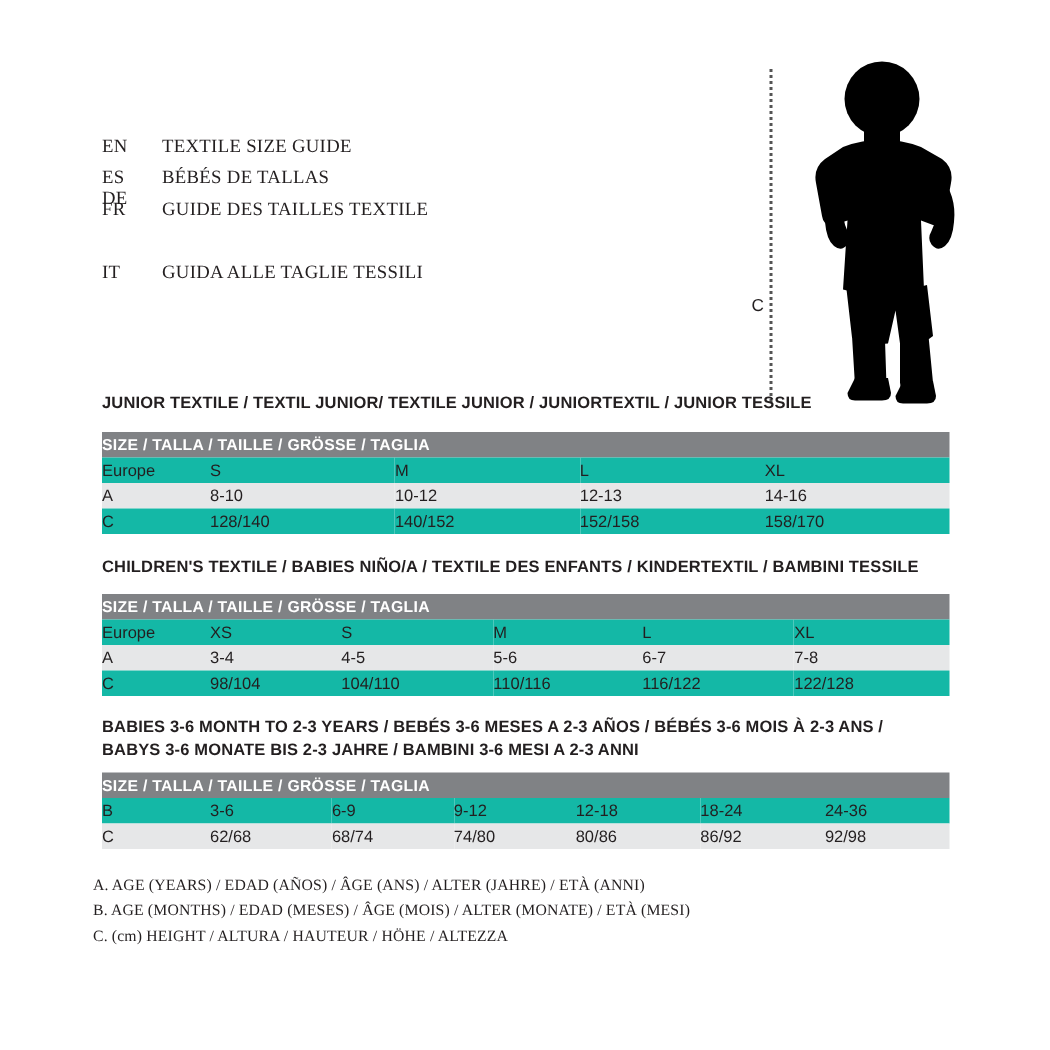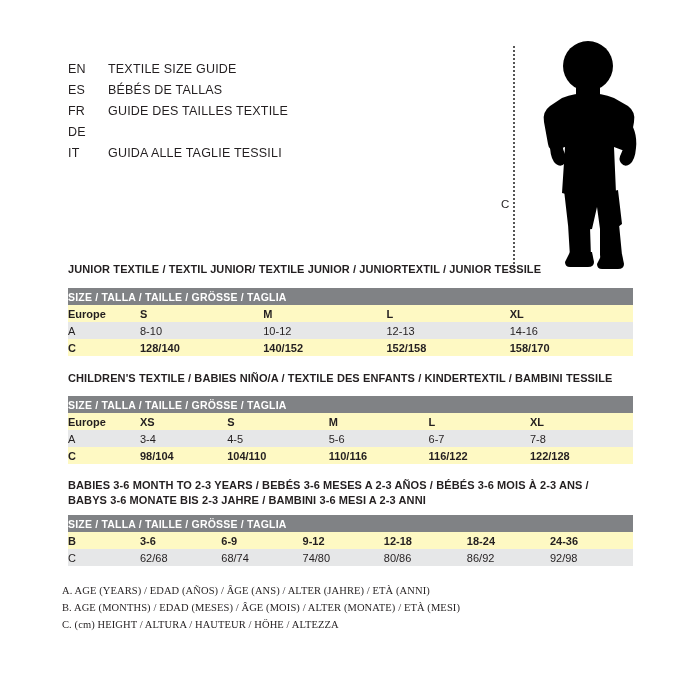--- a/index.html
+++ b/index.html
@@ -20,35 +20,37 @@
     inset: 0;
     padding: 0;
   }
 
   
   .lang-block {
     position: absolute;
     left: 68px;
     top: 62px;
     width: 380px;
+    font-family: Liberation Serif, serif;
   }
   .lang-row {
     display: flex;
     align-items: baseline;
     height: 21px;
     font-size: 12.5px;
     letter-spacing: 0.2px;
   }
   .lang-code {
     width: 40px;
     flex: 0 0 40px;
     font-size: 12.5px;
   }
   .lang-text {
     font-size: 12.5px;
+    margin-top: 28px;
   }
 
   
   .figure-area {
     position: absolute;
     right: 28px;
     top: 36px;
     width: 180px;
     height: 240px;
   }
@@ -108,23 +110,22 @@
     font-size: 10.5px;
     letter-spacing: 0.2px;
     height: 18px;
     padding-left: 4px;
   }
   .row-light td {
     background: #e6e7e8;
     padding-left: 4px;
   }
   .row-white td {
-    background: #fef9c3;
+    background: #14b8a6;
     padding-left: 4px;
-    font-weight: bold;
   }
   .c-first {
     width: 72px;
   }
 
   
   .legend {
     position: absolute;
     left: 62px;
     font-size: 10.5px;

